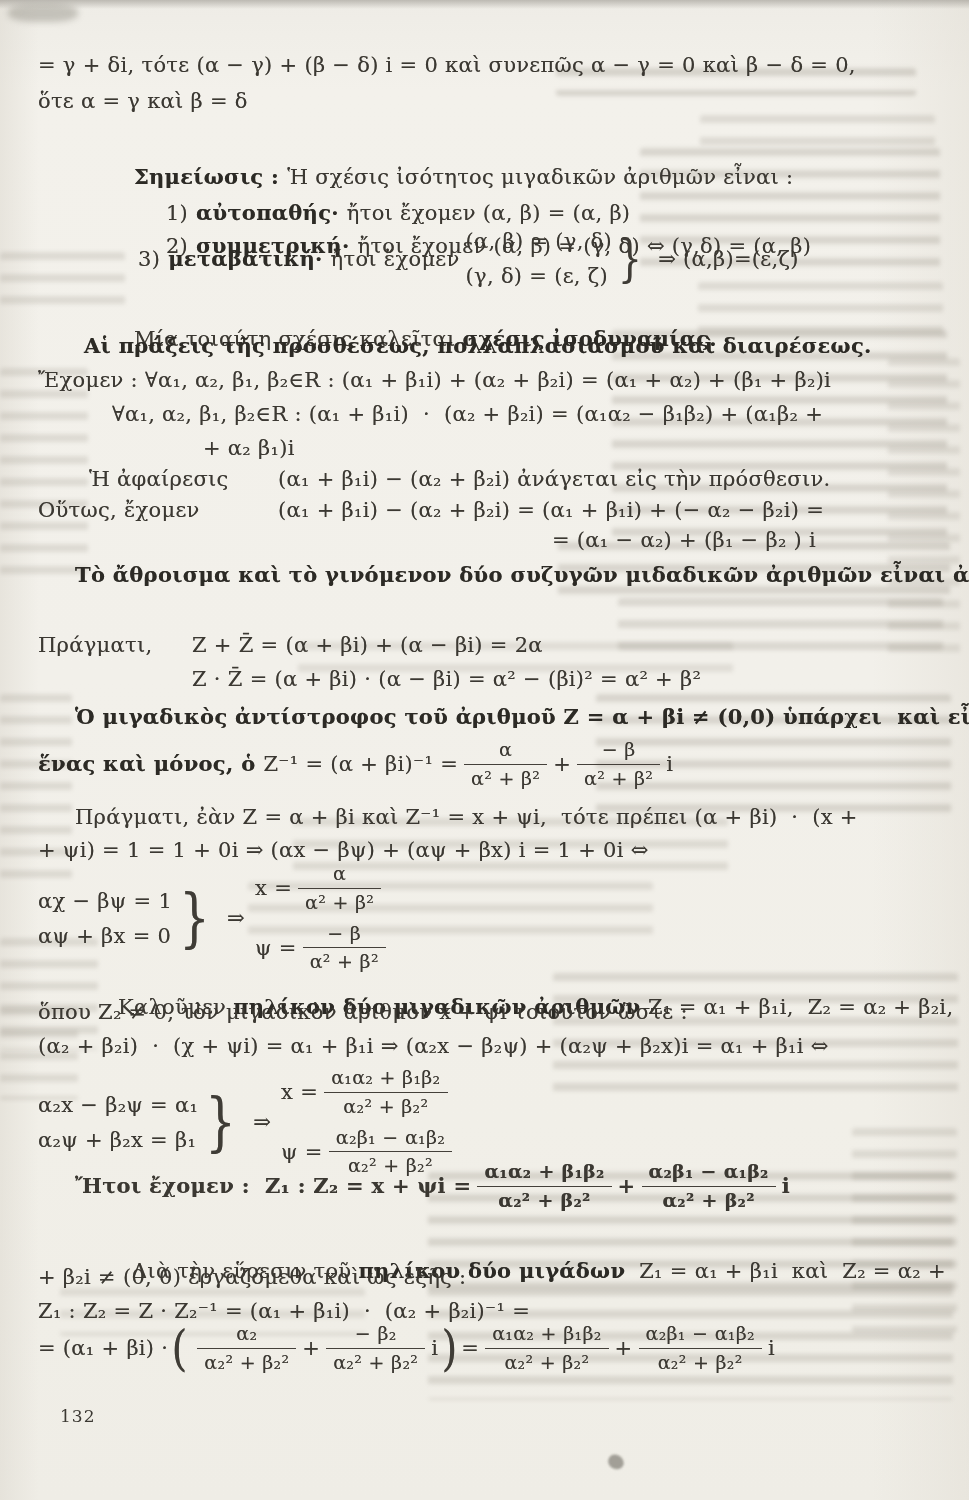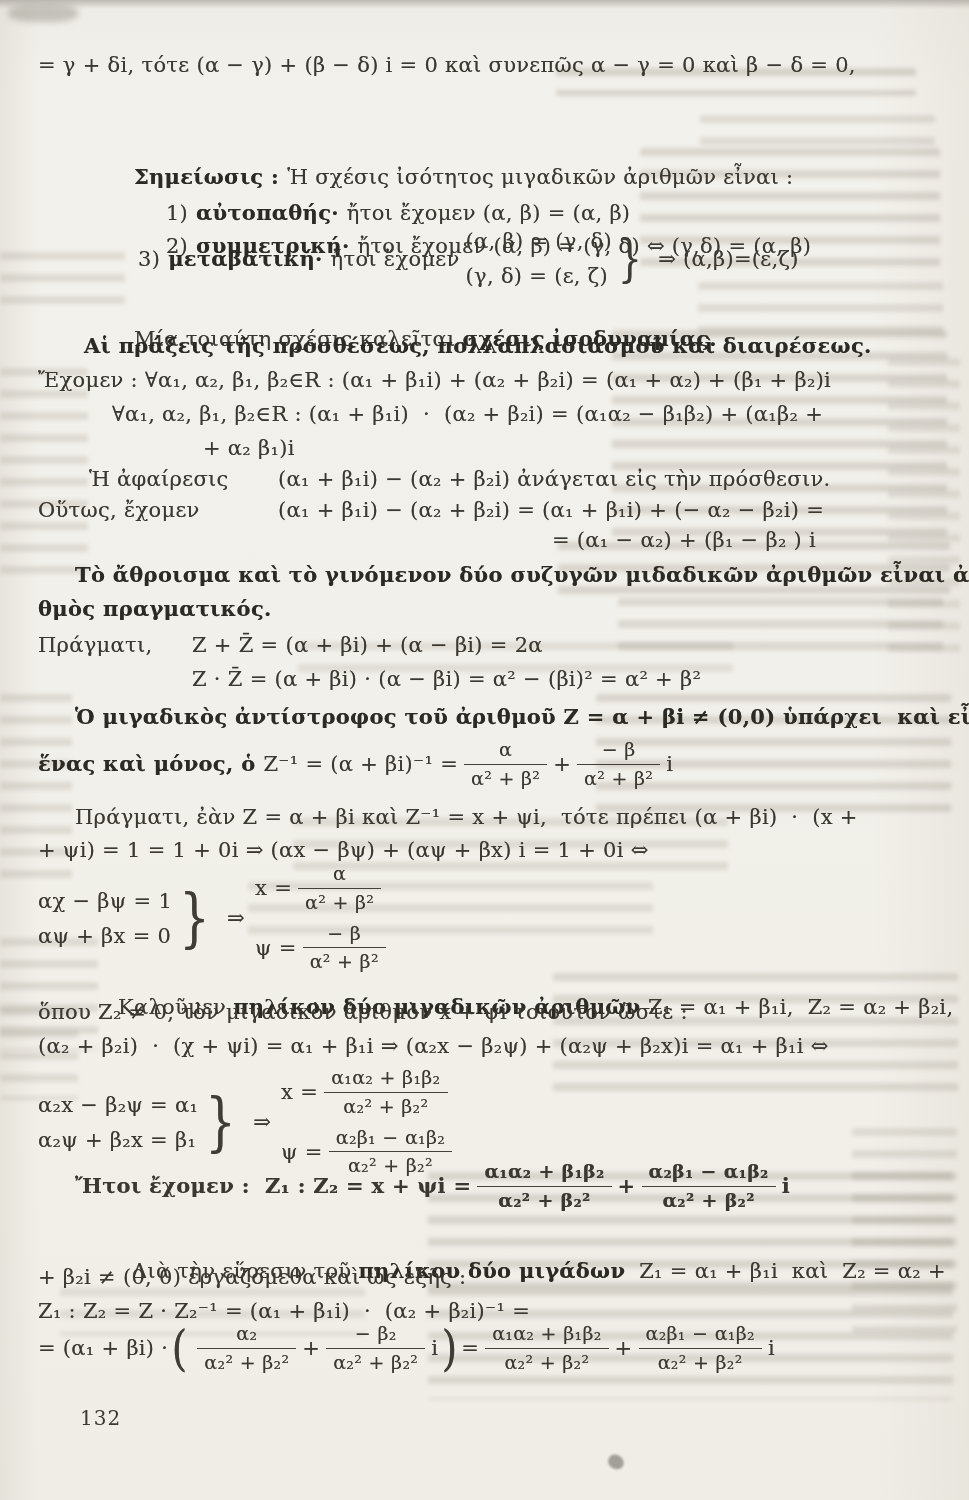--- a/index.html
+++ b/index.html
@@ -43,31 +43,32 @@
   .g8{margin-left:8px;} .g10{margin-left:10px;} .g14{margin-left:6px;}
   .fr{display:inline-block;vertical-align:middle;text-align:center;margin:0 6px;line-height:1.25;}
   .fr .n{display:block;font-size:19px;padding:0 7px 2px;border-bottom:1.7px solid #44403a;}
   .fr .d{display:block;font-size:19px;padding:2px 7px 0;}
   .syscol{display:inline-flex;flex-direction:column;gap:5px;}
   .solcol{display:inline-flex;flex-direction:column;gap:7px;align-items:flex-start;}
   .brace{font-size:50px;line-height:1;font-weight:normal;transform:scaleX(.75);margin:0 2px;color:#3f3c36;}
   .brace.lg{font-size:64px;}
   .bigp{font-size:48px;line-height:1;transform:scaleX(.85);margin:0 2px;color:#3f3c36;}
   .arrow{margin:0 10px;}
-  .pagenum{position:absolute;z-index:2;font-size:20px;letter-spacing:1px;margin-left:20px;}
+  .pagenum{position:absolute;z-index:2;font-size:17px;letter-spacing:1px;}
 </style>
 </head>
 <body>
 
 <div class="page">
   <div class="scan-top"></div>
   <div class="smudge-tl"></div>
   <div class="smudge-bottom"></div>
 
   <div class="t" style="left:38px;top:50px;">= γ + δi, τότε (α − γ) + (β − δ) i = 0 καὶ συνεπῶς α − γ = 0 καὶ β − δ = 0,</div>
+  <div class="t" style="left:38px;top:86px;">ὅτε α = γ καὶ β = δ</div>
 
   <div class="t" style="left:106px;top:132px;">
     <span class="b">Σημείωσις :</span><span class="g8">Ἡ σχέσις ἰσότητος μιγαδικῶν ἀριθμῶν εἶναι :</span>
   </div>
 
   <div class="t" style="left:138px;top:168px;">
     <span>1)</span><span class="b g8">αὐτοπαθής·</span><span class="g8">ἤτοι ἔχομεν (α, β) = (α, β)</span>
   </div>
 
   <div class="t" style="left:138px;top:201px;">
@@ -96,21 +97,20 @@
   <div class="t" style="left:112px;top:399px;">∀α₁, α₂, β₁, β₂∈R : (α₁ + β₁i)  ·  (α₂ + β₂i) = (α₁α₂ − β₁β₂) + (α₁β₂ +</div>
   <div class="t" style="left:203px;top:433px;">+ α₂ β₁)i</div>
 
   <div class="t" style="left:75px;top:464px;margin-left:14px;">Ἡ ἀφαίρεσις</div>
   <div class="t" style="left:278px;top:464px;">(α₁ + β₁i) − (α₂ + β₂i) ἀνάγεται εἰς τὴν πρόσθεσιν.</div>
   <div class="t" style="left:38px;top:495px;">Οὕτως, ἔχομεν</div>
   <div class="t" style="left:278px;top:495px;">(α₁ + β₁i) − (α₂ + β₂i) = (α₁ + β₁i) + (− α₂ − β₂i) =</div>
   <div class="t" style="left:552px;top:525px;">= (α₁ − α₂) + (β₁ − β₂ ) i</div>
 
   <div class="t b" style="left:75px;top:560px;">Τὸ ἄθροισμα καὶ τὸ γινόμενον δύο συζυγῶν μιδαδικῶν ἀριθμῶν εἶναι ἀρι-</div>
-  <div class="t b" style="left:38px;top:594px;">θμὸς πραγματικός.</div>
   <div class="t" style="left:38px;top:630px;">Πράγματι,</div>
   <div class="t" style="left:192px;top:630px;">Z + Z̄ = (α + βi) + (α − βi) = 2α</div>
   <div class="t" style="left:192px;top:664px;">Z · Z̄ = (α + βi) · (α − βi) = α² − (βi)² = α² + β²</div>
 
   <div class="t b" style="left:75px;top:702px;">Ὁ μιγαδικὸς ἀντίστροφος τοῦ ἀριθμοῦ Z = α + βi ≠ (0,0) ὑπάρχει  καὶ εἶνα</div>
   <div class="t row" style="left:38px;top:738px;">
     <span class="b">ἕνας καὶ μόνος, ὁ</span>
     <span class="g8">Z⁻¹ = (α + βi)⁻¹ =</span>
     <span class="fr"><span class="n">α</span><span class="d">α² + β²</span></span>
     <span>+</span>

